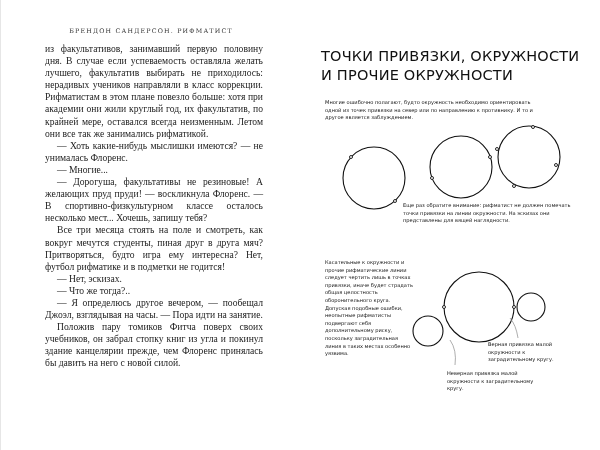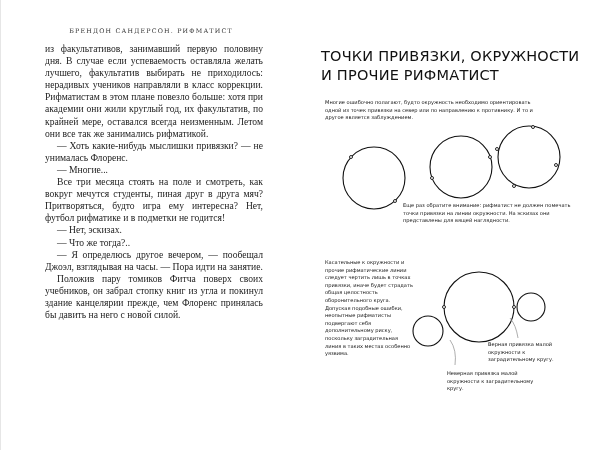--- a/index.html
+++ b/index.html
@@ -23,34 +23,35 @@
 </style>
 </head>
 <body>
 
 <div class="spread">
 
   <div class="left-page">
     <div class="running-head">БРЕНДОН САНДЕРСОН. РИФМАТИСТ</div>
     <div class="body-text">
       <p>из факультативов, занимавший первую половину дня. В случае если успеваемость оставляла желать лучшего, факультатив выбирать не приходилось: нерадивых учеников направляли в класс коррекции. Рифматистам в этом плане повезло больше: хотя при академии они жили круглый год, их факультатив, по крайней мере, оставался всегда неизменным. Летом они все так же занимались рифматикой.</p>
-      <p class="indent">— Хоть какие-нибудь мыслишки привязки? — не унималась Флоренс.</p>
+      <p class="indent">— Хоть какие-нибудь мыслишки имеются? — не унималась Флоренс.</p>
       <p class="indent">— Многие...</p>
+      <p class="indent">— Дорогуша, факультативы не резиновые! А желающих пруд пруди! — воскликнула Флоренс. — В спортивно-физкультурном классе осталось несколько мест... Хочешь, запишу тебя?</p>
       <p class="indent">Все три месяца стоять на поле и смотреть, как вокруг мечутся студенты, пиная друг в друга мяч? Притворяться, будто игра ему интересна? Нет, футбол рифматике и в подметки не годится!</p>
       <p class="indent">— Нет, эскизах.</p>
       <p class="indent">— Что же тогда?..</p>
       <p class="indent">— Я определюсь другое вечером, — пообещал Джоэл, взглядывая на часы. — Пора идти на занятие.</p>
       <p class="indent">Положив пару томиков Фитча поверх своих учебников, он забрал стопку книг из угла и покинул здание канцелярии прежде, чем Флоренс принялась бы давить на него с новой силой.</p>
     </div>
   </div>
 
   <div class="right-page">
     <div class="chapter-title">
       <div>ТОЧКИ ПРИВЯЗКИ, ОКРУЖНОСТИ</div>
-      <div>И ПРОЧИЕ РИФМАТИСТ</div>
+      <div>И ПРОЧИЕ ОКРУЖНОСТИ</div>
     </div>
 
     <div class="note note1">Многие ошибочно полагают, будто окружность необходимо ориентировать одной из точек привязки на север или по направлению к противнику. И то и другое является заблуждением.</div>
 
     <svg class="diagram" width="300" height="450" viewBox="0 0 300 450">
       <g fill="none" stroke="#111" stroke-width="1.1">
 
         <circle cx="73" cy="178" r="31"></circle>
         <circle cx="160" cy="167" r="31"></circle>
         <circle cx="228" cy="157" r="31"></circle>

